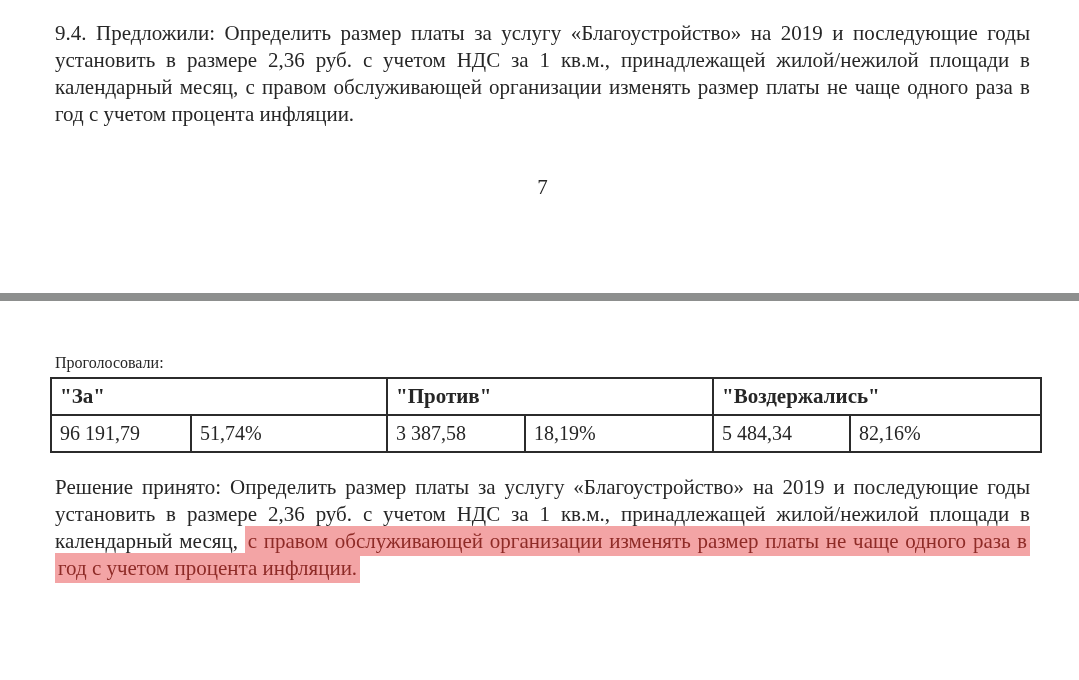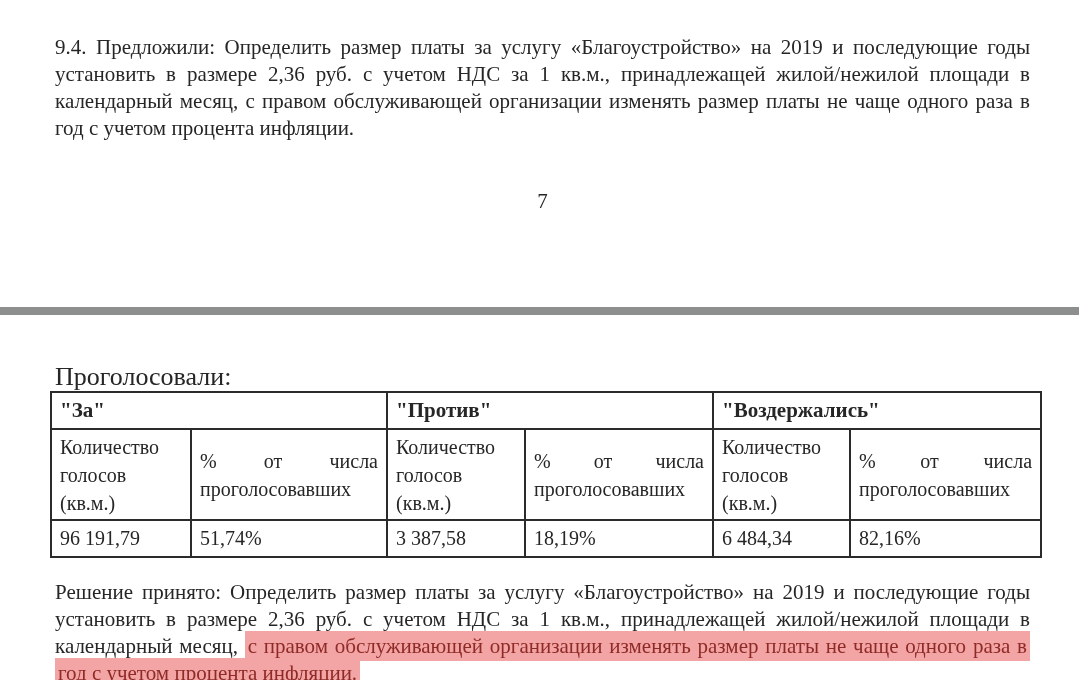--- a/index.html
+++ b/index.html
@@ -18,38 +18,38 @@
   }
   .para {
     width: 975px;
     margin: 0 0 0 55px;
     text-align: justify;
     font-size: 21px;
     line-height: 27px;
     color: #262626;
   }
   .para-proposal {
-    padding-top: 34px;
+    padding-top: 20px;
   }
   .page-number {
     width: 975px;
     margin: 46px 0 0 55px;
     text-align: center;
     font-size: 21px;
     line-height: 27px;
   }
   .page-divider {
     width: 1079px;
     height: 8px;
     margin-top: 92px;
     background: #8d8f8e;
   }
   .voted-label {
     margin: 48px 0 0 55px;
-    font-size: 26px;
+    font-size: 16px;
     line-height: 27px;
   }
   table.vote-table {
     margin: 1px 0 0 50px;
     width: 990px;
     border-collapse: collapse;
     table-layout: fixed;
     font-size: 20px;
   }
   table.vote-table th,
@@ -108,34 +108,26 @@
       <col style="width:188px">
       <col style="width:137px">
       <col style="width:191px">
     </colgroup>
     <tbody>
       <tr class="group-header-row">
         <th colspan="2">"За"</th>
         <th colspan="2">"Против"</th>
         <th colspan="2">"Воздержались"</th>
       </tr>
-      <tr class="column-header-row">
-        <td class="count-header">Количество голосов (кв.м.)</td>
-        <td class="pct-header">% от числа проголосовавших</td>
-        <td class="count-header">Количество голосов (кв.м.)</td>
-        <td class="pct-header">% от числа проголосовавших</td>
-        <td class="count-header">Количество голосов (кв.м.)</td>
-        <td class="pct-header">% от числа проголосовавших</td>
-      </tr>
       <tr class="values-row">
         <td>96 191,79</td>
         <td>51,74%</td>
         <td>3 387,58</td>
         <td>18,19%</td>
-        <td>6 484,34</td>
+        <td>5 484,34</td>
         <td>82,16%</td>
       </tr>
     </tbody>
   </table>
 
   <p class="para para-decision"><span>Решение принято: Определить размер платы за услугу «Благоустройство» на 2019 и последующие годы установить в размере 2,36 руб. с учетом НДС за 1 кв.м., принадлежащей жилой/нежилой площади в календарный месяц, </span><span class="hl" style="background: rgb(243, 164, 165); color: rgb(142, 43, 39);">с правом обслуживающей организации изменять размер платы не чаще одного раза в год с учетом процента инфляции.</span></p>
 
 </div>
 
 </body></html>

